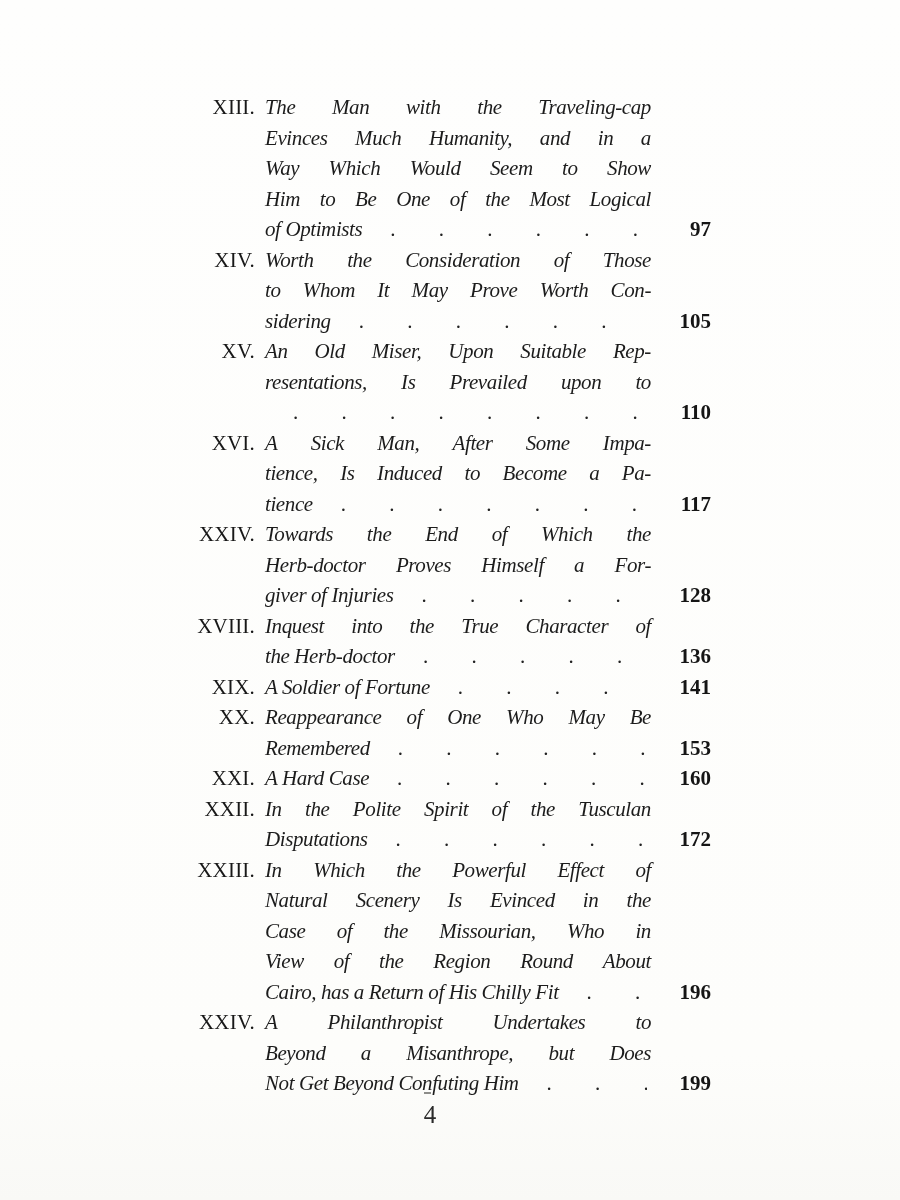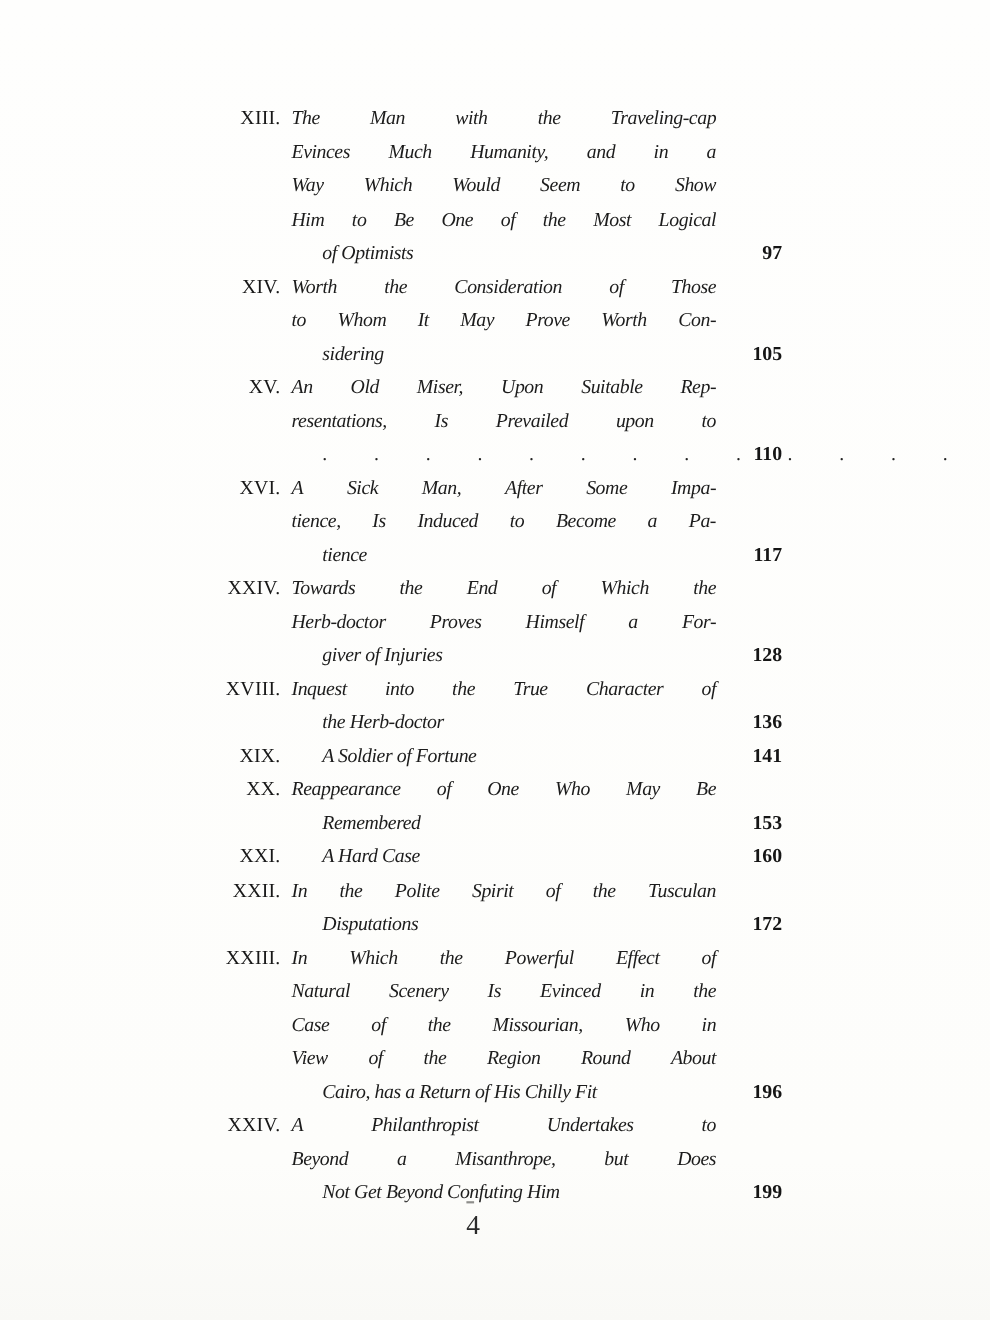--- a/index.html
+++ b/index.html
@@ -12,21 +12,21 @@
     position: relative;
     width: 900px; height: 1200px;
     background: linear-gradient(180deg, #fefefd 0%, #fdfdfb 88%, #f9f9f6 100%);
     color: #1c1c1c;
     overflow: hidden;
   }
   .toc {
     position: absolute;
     left: 265px; top: 92px;
     width: 386px;
-    font-size: 18px;
+    font-size: 21px;
     line-height: 30.5px;
     font-style: italic;
     letter-spacing: -0.4px;
   }
   .entry { position: relative; }
   .numeral {
     position: absolute;
     top: 0;
     right: 100%;
     margin-right: 10px;
@@ -38,21 +38,20 @@
   .line { height: 30.5px; }
   .just {
     display: flex;
     justify-content: space-between;
   }
   .word { flex: 0 0 auto; white-space: pre; }
   .lastline {
     display: flex;
     align-items: baseline;
     position: relative;
-    flex-direction: column;
   }
   .tail { flex: 0 0 auto; white-space: pre; }
   .leader {
     flex: 1 1 0;
     min-width: 0;
     overflow: hidden;
     white-space: nowrap;
     margin-left: 28px;
     margin-right: 4px;
     font-style: normal;

